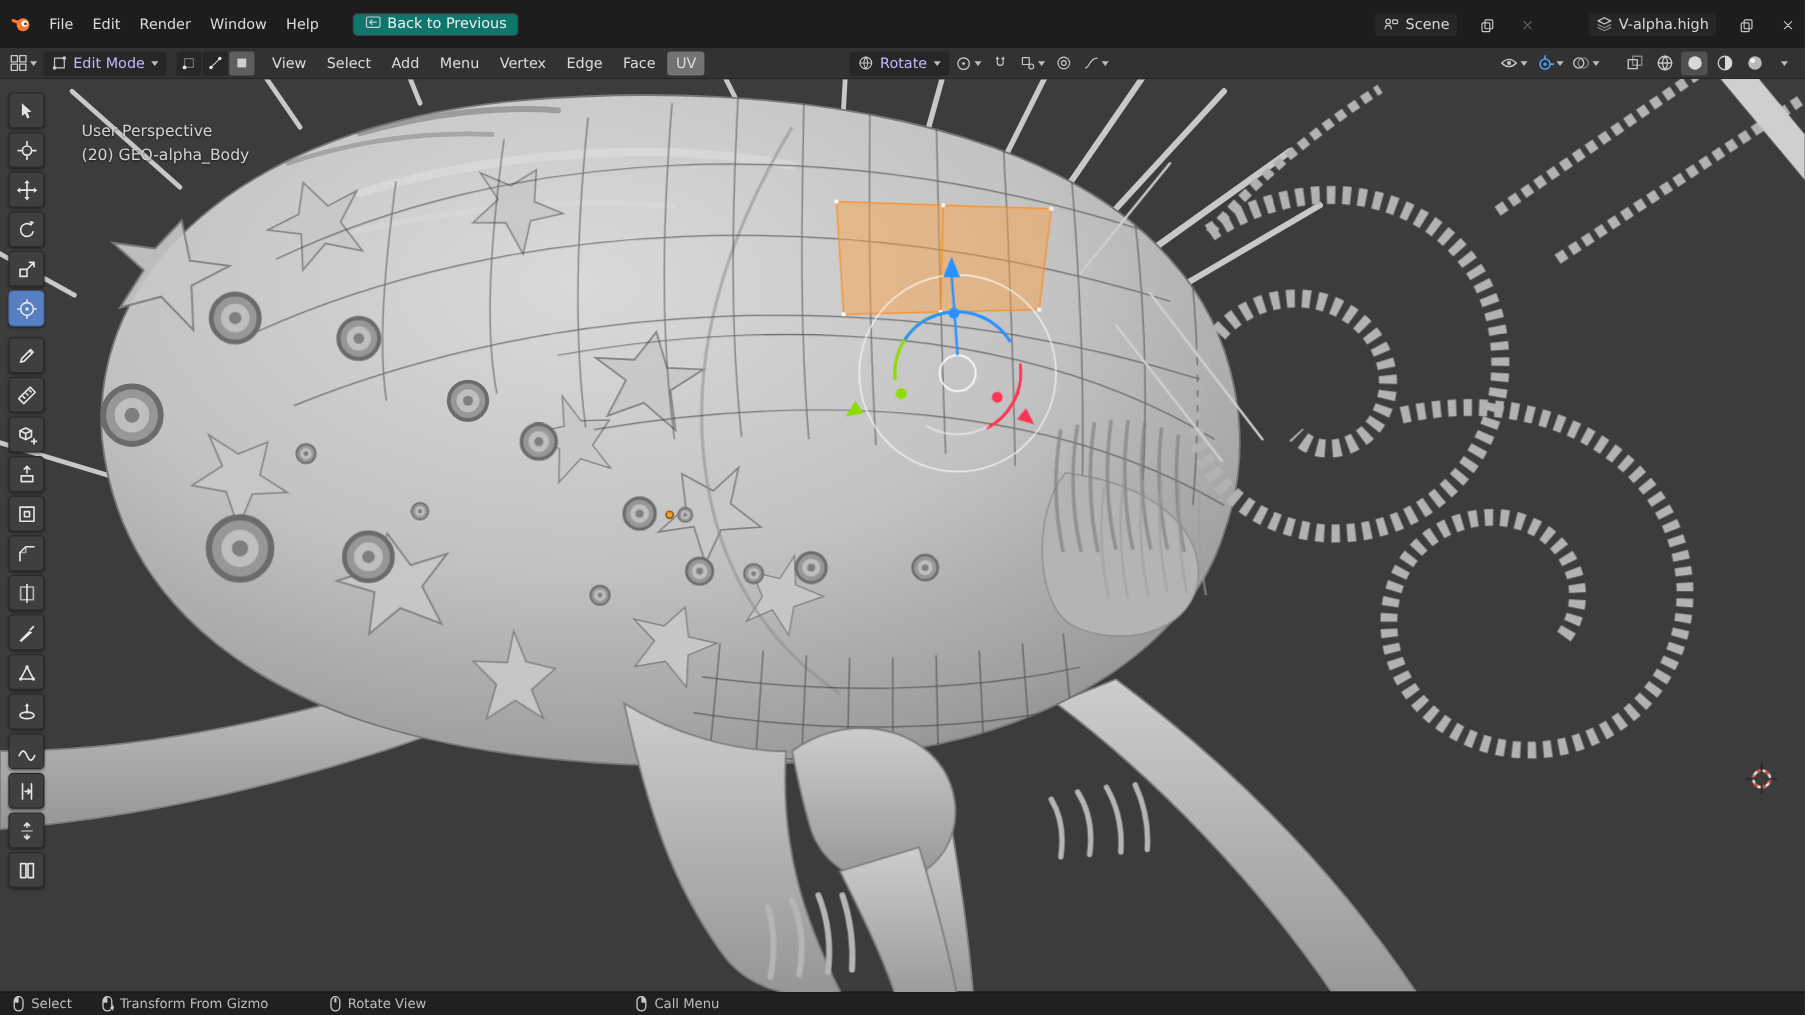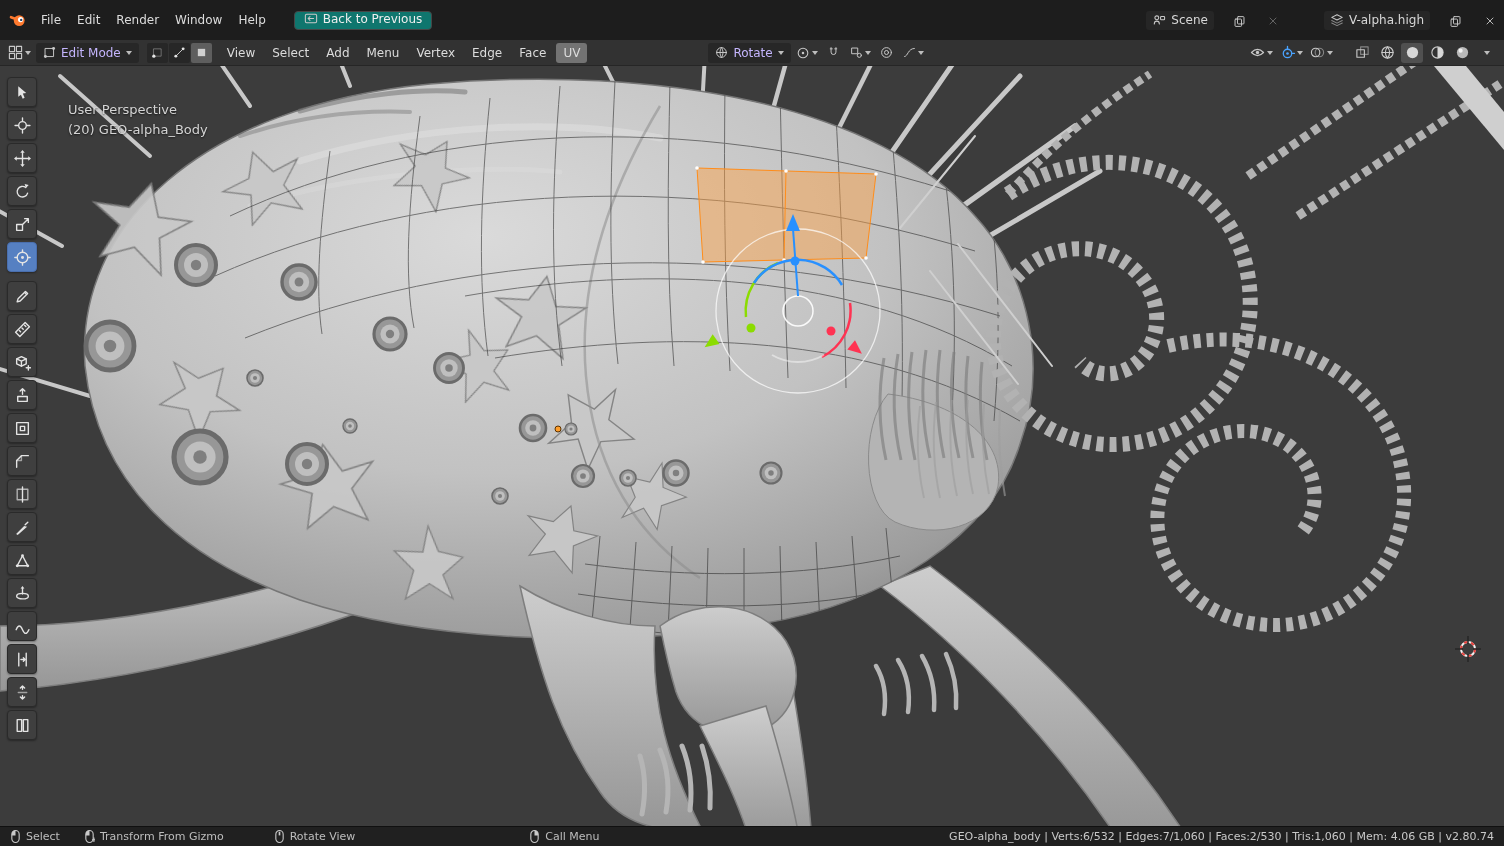--- a/index.html
+++ b/index.html
@@ -653,16 +653,15 @@
       </svg>
       <span>Rotate View</span>
     </div>
     <div class="hint gap-lg">
       <svg width="11" height="15" viewBox="0 0 12 16">
         <rect x="2" y="1.5" width="8" height="13" rx="4" class="ico"></rect>
         <path d="M6 1.5A4 4 0 0 1 10 5.5V7H6z" fill="#c9c9c9" stroke="none"></path>
       </svg>
       <span>Call Menu</span>
     </div>
-    <div class="stats">GEO-alpha_body | Verts:6/532 | Edges:7/1,060 | Faces:2/530 | Tris:1,060 | Mem: 4.06 GB | v2.80.74</div>
   </div>
 
 </div>
 
 </body></html>

